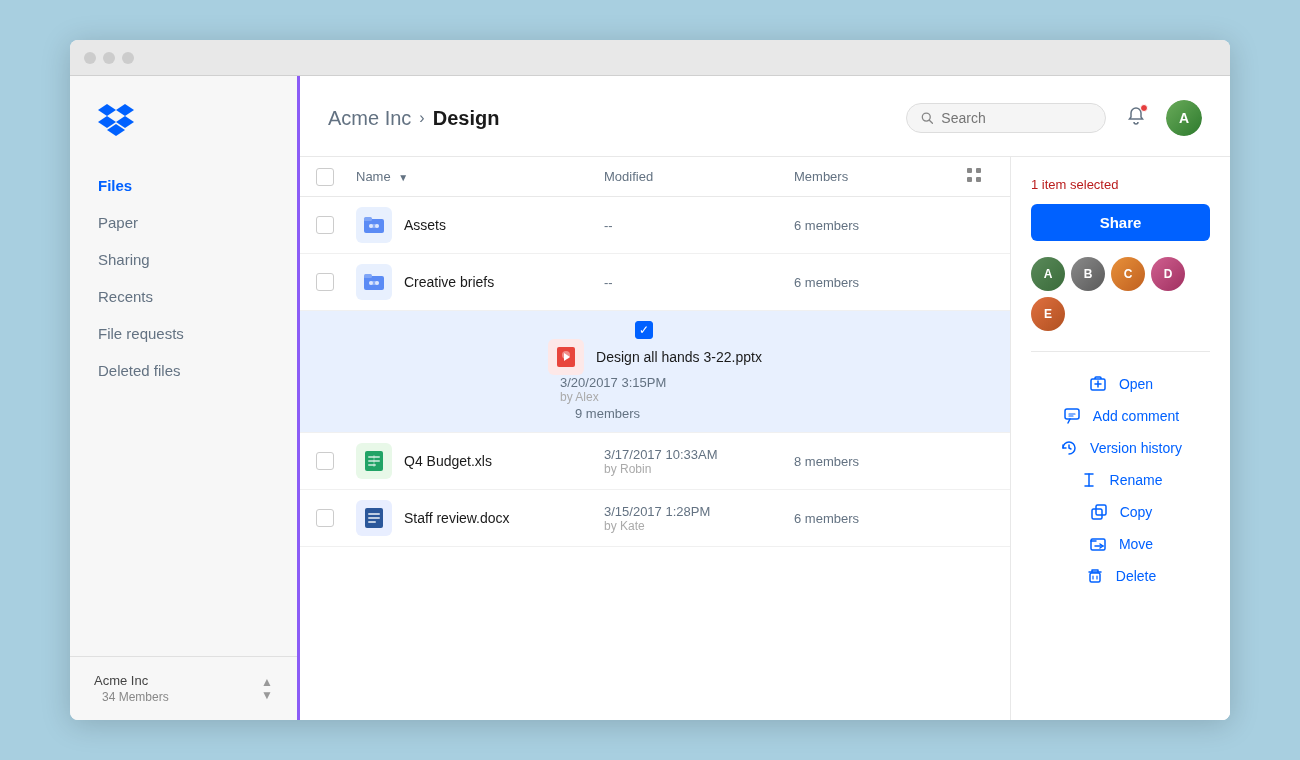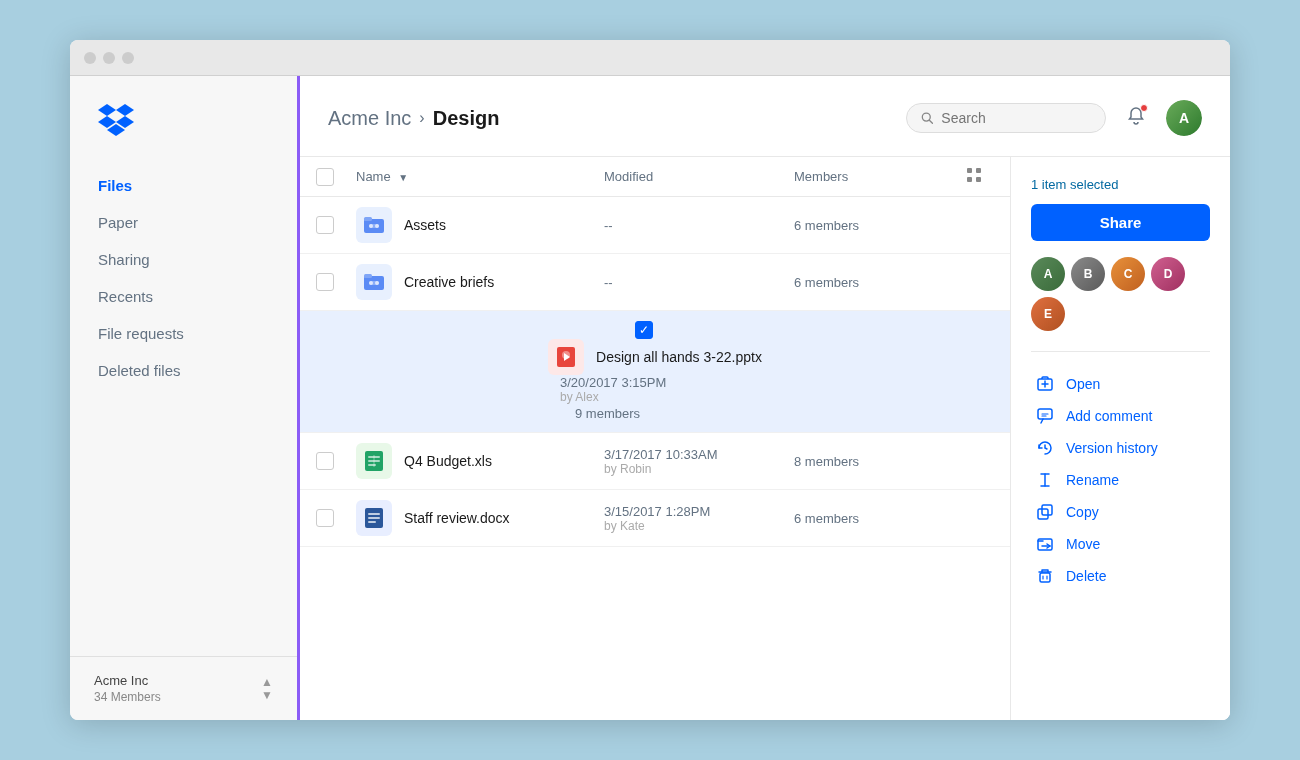--- a/index.html
+++ b/index.html
@@ -82,20 +82,21 @@
       align-items: center;
     }
     .sidebar-footer-text {
       font-size: 13px;
       color: #444;
     }
     .sidebar-footer-sub {
       font-size: 12px;
       color: #888;
       margin-top: 2px;
+      margin-left: 8px;
     }
     .sidebar-footer-arrows {
       color: #999;
       font-size: 12px;
       display: flex;
       flex-direction: column;
       line-height: 1;
       gap: 1px;
     }
     
@@ -273,21 +274,21 @@
     .right-panel {
       width: 220px;
       background: #fff;
       border-left: 1px solid #e8e8e8;
       padding: 20px 20px;
       flex-shrink: 0;
       overflow-y: auto;
     }
     .selected-count {
       font-size: 13px;
-      color: #0369a1;
+      color: #b91c1c;
       margin-bottom: 12px;
     }
     .share-btn {
       width: 100%;
       background: #0061ff;
       color: white;
       border: none;
       border-radius: 6px;
       padding: 10px;
       font-size: 15px;
@@ -316,20 +317,21 @@
       background: #e8e8e8;
       margin: 8px 0 16px 0;
     }
     .action-item {
       display: flex;
       align-items: center;
       gap: 11px;
       padding: 8px 4px;
       cursor: pointer;
       border-radius: 4px;
+      justify-content: center;
     }
     .action-icon {
       width: 20px;
       display: flex;
       align-items: center;
       justify-content: center;
       color: #0061ff;
       font-size: 16px;
       flex-shrink: 0;
     }

